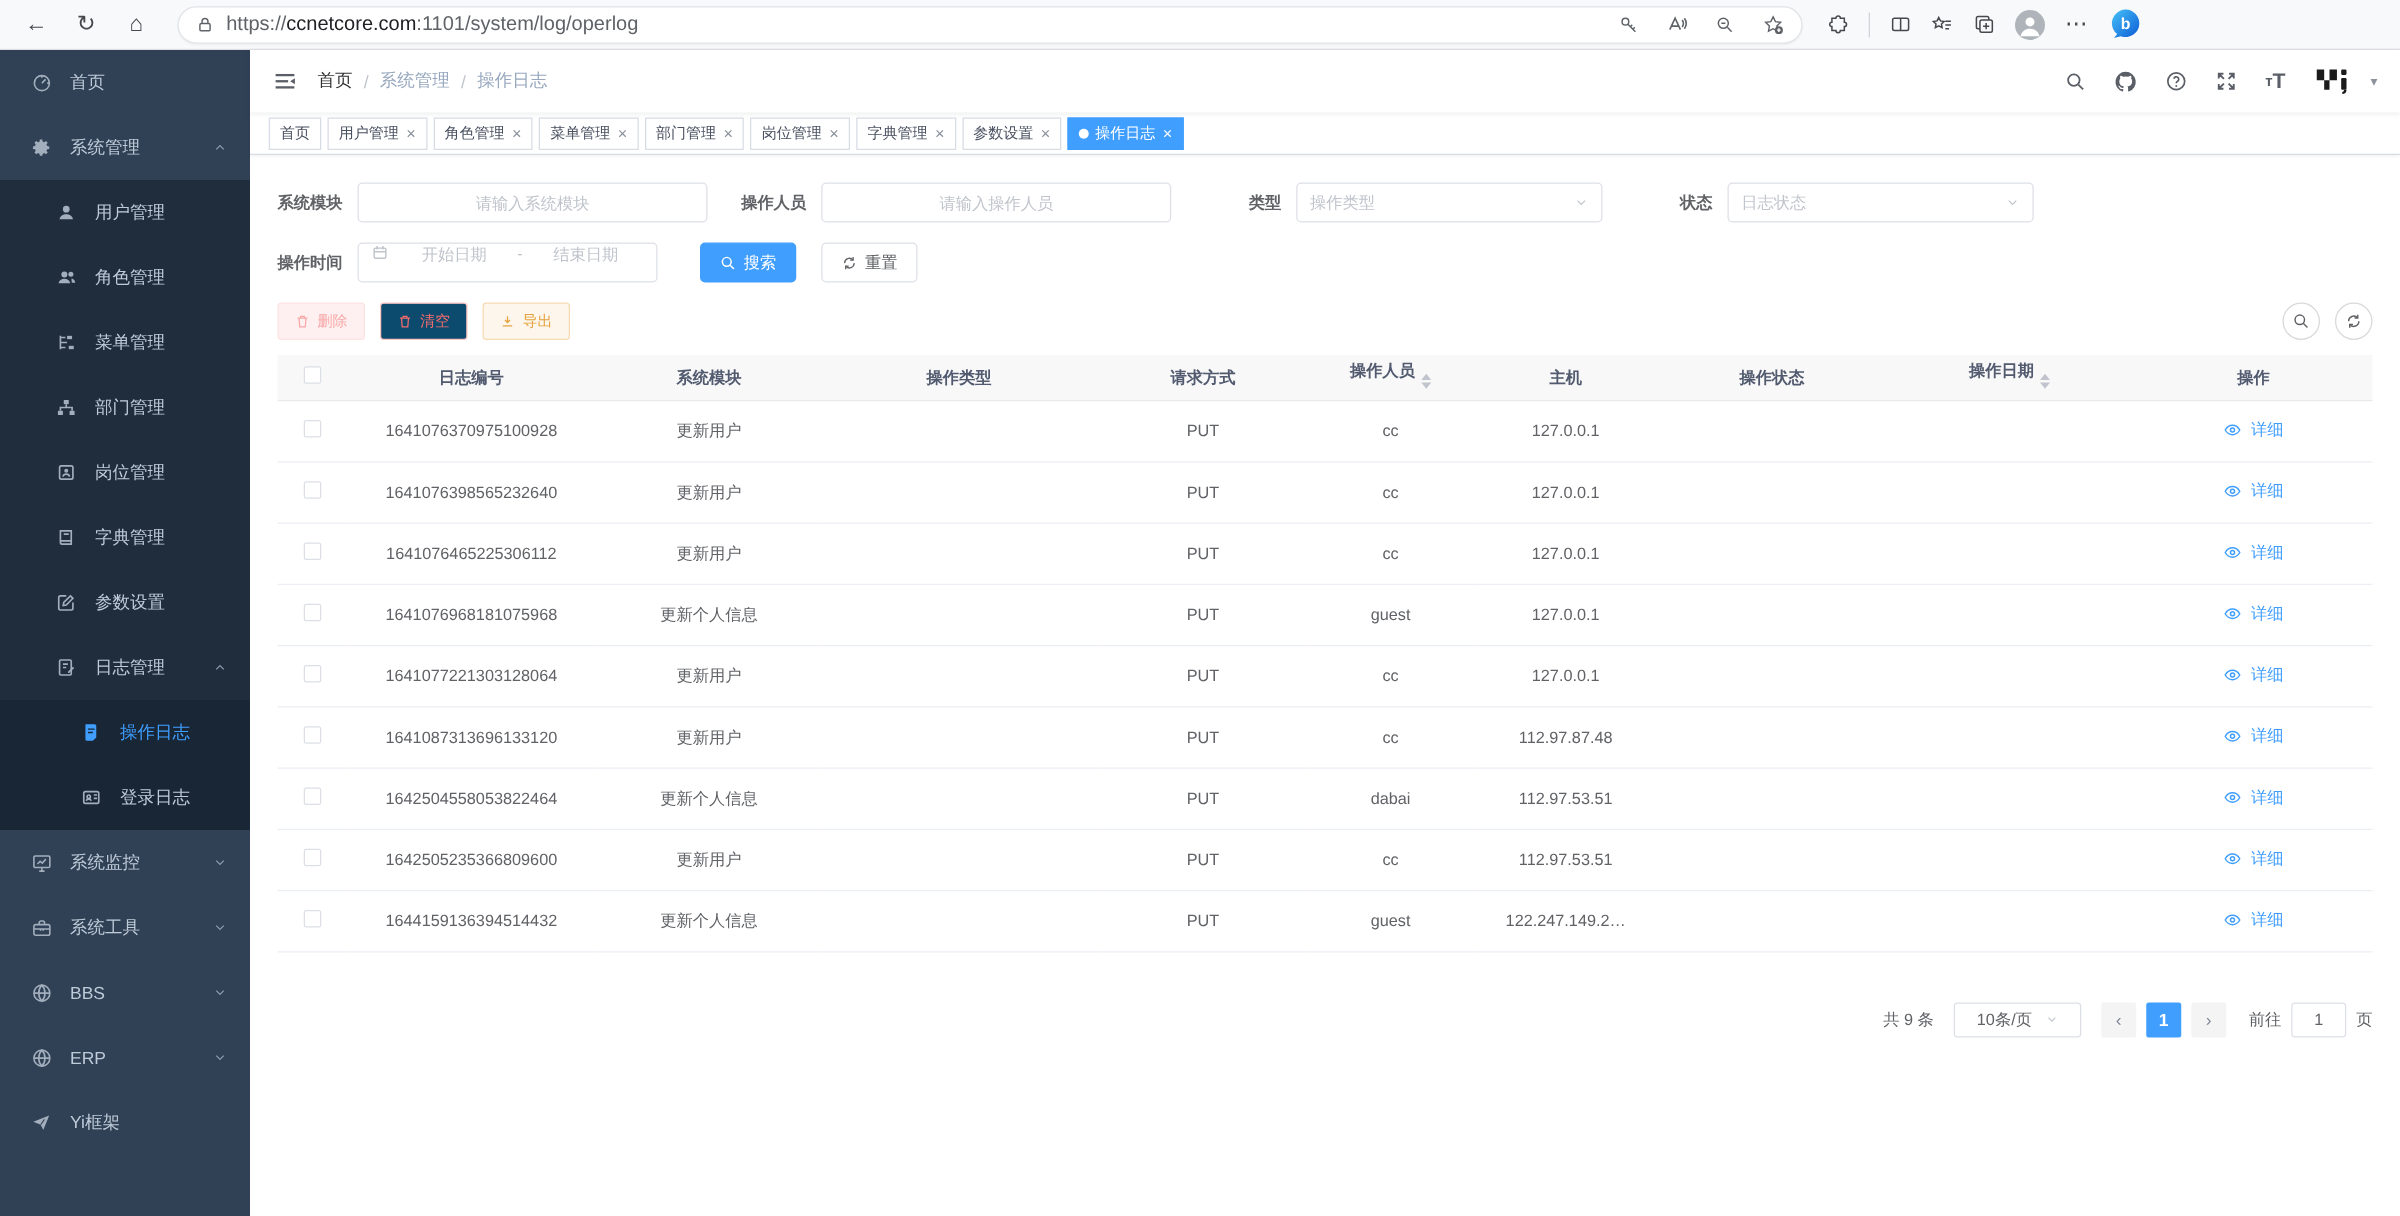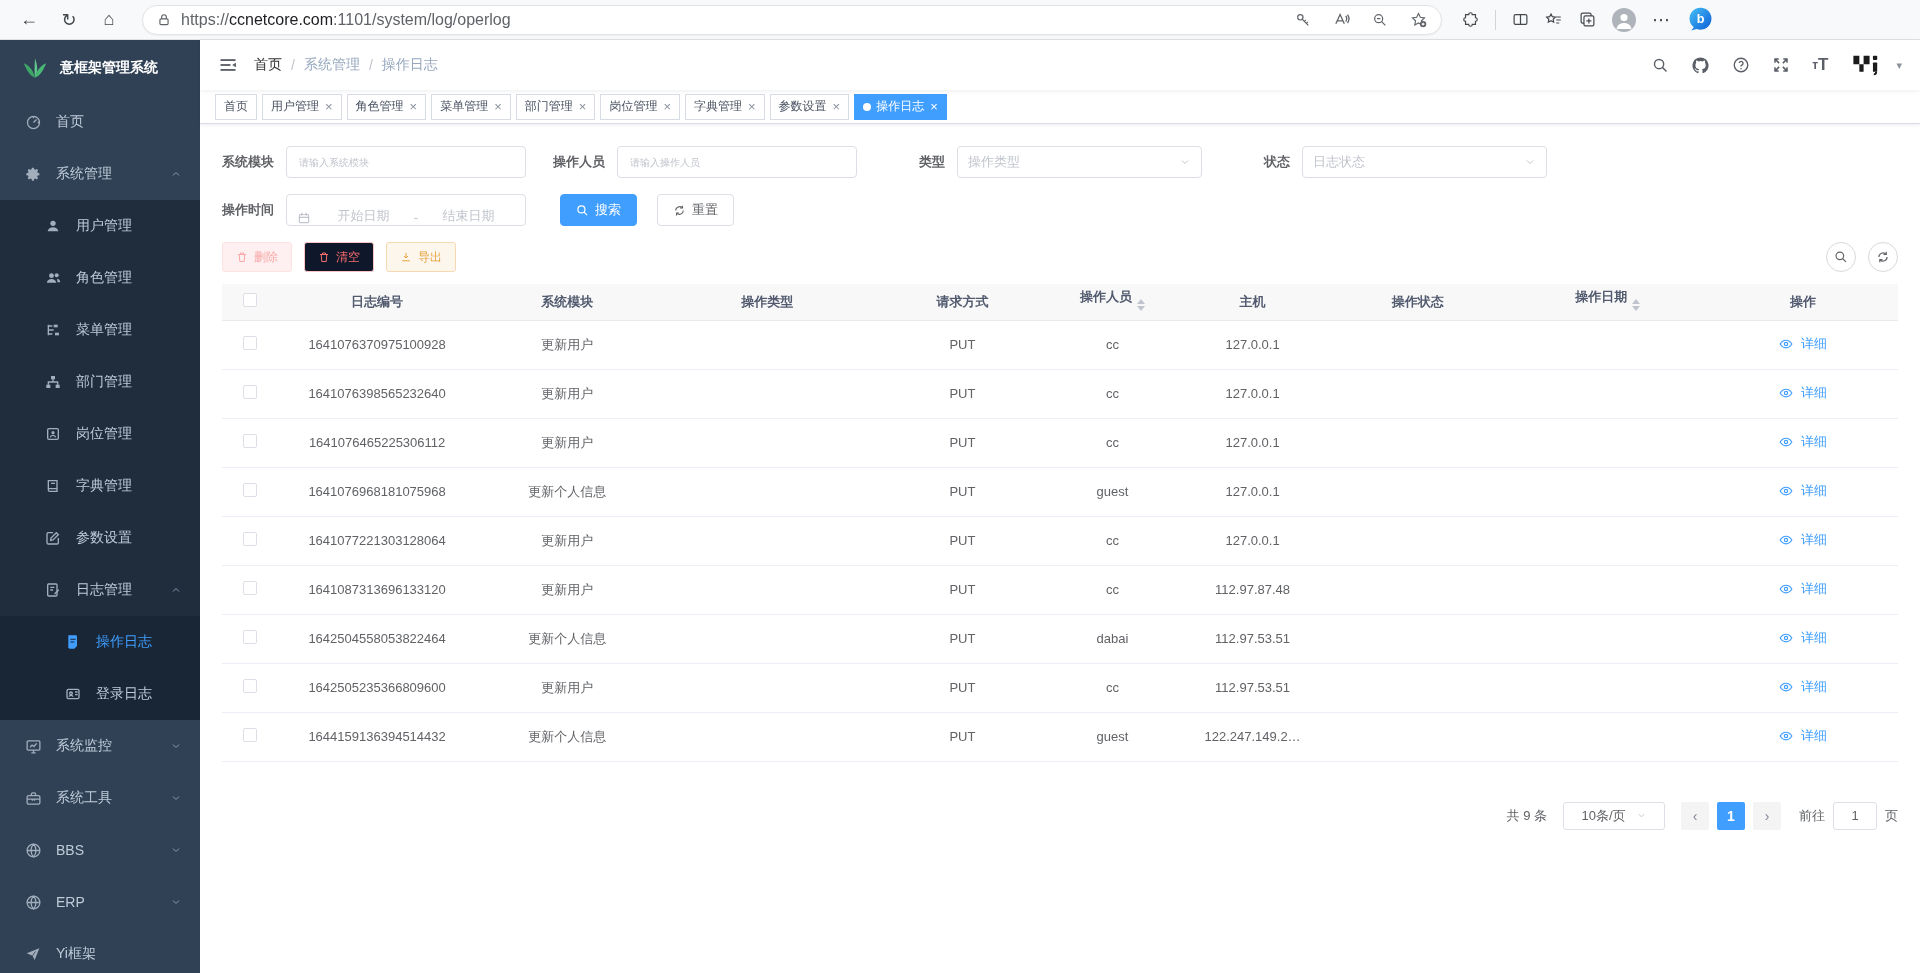--- a/index.html
+++ b/index.html
@@ -64,46 +64,46 @@
   .tab .tclose { margin-left:6px; font-size:13px; line-height:1; color:#8a919c; }
   .tab.active { background:#409eff; border-color:#409eff; color:#fff; }
   .tab.active .tclose { color:#fff; }
   .tab .dot { width:8px; height:8px; border-radius:50%; background:#fff; margin-right:5px; }
 
   
   .content { padding:22px 22px 0; flex:1; overflow:hidden; }
   .frow { display:flex; align-items:center; margin-bottom:16px; }
   .fitem { display:flex; align-items:center; }
   .fitem label { font-size:13px; font-weight:bold; color:#606266; margin-right:12px; white-space:nowrap; }
-  .inp { width:240px; height:32px; border:1px solid #dcdfe6; border-radius:4px;
-    padding:0 12px; font-size:10px; color:#606266; outline:none;
-    font-family:"Liberation Sans","DejaVu Sans",sans-serif; }
+  .inp { width:280px; height:32px; border:1px solid #dcdfe6; border-radius:4px;
+    padding:0 12px; font-size:13px; color:#606266; outline:none;
+    font-family:"Liberation Sans","DejaVu Sans",sans-serif;text-align:center; }
   .inp::placeholder { color:#c0c4cc; }
   .sel { width:245px; height:32px; border:1px solid #dcdfe6; border-radius:4px;
     display:flex; align-items:center; padding:0 10px; cursor:pointer; background:#fff; }
   .sel .ph { font-size:13px; color:#c0c4cc; flex:1; }
   .sel .sc { color:#c0c4cc; }
   .daterange { width:240px; height:32px; border:1px solid #dcdfe6; border-radius:4px;
-    display:flex; align-items:flex-end; padding:0 10px; gap:4px; cursor:pointer; background:#fff; }
+    display:flex; align-items:flex-start; padding:0 10px; gap:4px; cursor:pointer; background:#fff; }
   .daterange .ph { font-size:13px; color:#c0c4cc; flex:1; text-align:center; }
   .daterange .sep { font-size:13px; color:#c0c4cc; }
   .daterange .cal { color:#c0c4cc; margin-right:2px; }
 
   .btn { display:inline-flex; align-items:center; justify-content:center; gap:6px;
     height:32px; padding:0 15px; border-radius:4px; font-size:13px; cursor:pointer;
     border:1px solid #dcdfe6; background:#fff; color:#606266;
     font-family:"Liberation Sans","DejaVu Sans",sans-serif; }
   .btn.primary { background:#409eff; border-color:#409eff; color:#fff; }
   .m27 { margin-right:27px; } .ml62 { margin-left:62px; }
   .ml34 { margin-left:34px; } .ml20 { margin-left:20px; }
 
   .toolbar { display:flex; align-items:flex-start; margin-top:6px; }
   .tbtn { display:inline-flex; align-items:center; gap:6px; height:30px; padding:0 13px;
     border-radius:3px; font-size:12px; cursor:pointer; margin-right:12px; }
-  .tbtn.danger   { background:#0f172a; border:1px solid #fbc4c4; color:#f56c6c; }
+  .tbtn.danger   { background:#0c4a6e; border:1px solid #fbc4c4; color:#f56c6c; }
   .tbtn.disabled { background:#fef0f0; border:1px solid #fde2e2; color:#f9a7a7; cursor:not-allowed; }
   .tbtn.warning  { background:#fdf6ec; border:1px solid #f5dab1; color:#e6a23c; }
   .toolbar-right { margin-left:auto; display:flex; gap:12px; }
   .cbtn { width:30px; height:30px; border:1px solid #d9d9d9; border-radius:50%;
     display:flex; align-items:center; justify-content:center; color:#606266;
     background:#fff; cursor:pointer; }
 
   table { width:100%; border-collapse:collapse; margin-top:12px; font-size:13px; table-layout:fixed; }
   thead th { background:#f8f8f9; color:#515a6e; font-weight:bold; height:36px;
     text-align:center; border-bottom:1px solid #e8eaec; white-space:nowrap; }
@@ -218,30 +218,20 @@
           <path d="M29 15a13 13 0 1 0-21 10.2L5 29l6.5-1.8A13 13 0 0 0 29 15z" fill="url(#bg1)"></path>
           <text x="16" y="20.5" text-anchor="middle" font-size="15" font-weight="bold" fill="#fff" font-family="Liberation Sans, sans-serif">b</text>
         </svg>
     </span>
   </div>
 </div>
 
 <div class="app">
 
   <aside class="sidebar">
-    <div class="logo">
-      <span>
-        <svg width="26" height="24" viewBox="0 0 32 28">
-            <path d="M16 26C14 16 8 10 2 8c4 8 6 14 14 18z" fill="#3da667"></path>
-            <path d="M16 26C15 14 16 6 16 2c3 8 4 16 0 24z" fill="#5fc88b"></path>
-            <path d="M16 26c2-10 8-16 14-18-4 8-6 14-14 18z" fill="#49b877"></path>
-          </svg>
-      </span>
-      <span class="title">意框架管理系统</span>
-    </div>
 
     <nav>
       <div class="sb-item lvl1">
         <span class="ico">
             <svg width="17" height="17" viewBox="0 0 24 24" fill="none" stroke="currentColor" stroke-width="1.8">
               <circle cx="12" cy="12" r="8.5"></circle>
               <path d="M12 12l4.2-4.2M12 3.5V6M20.5 12H18"></path>
             </svg>
           </span>
         <span class="lbl">首页</span>

